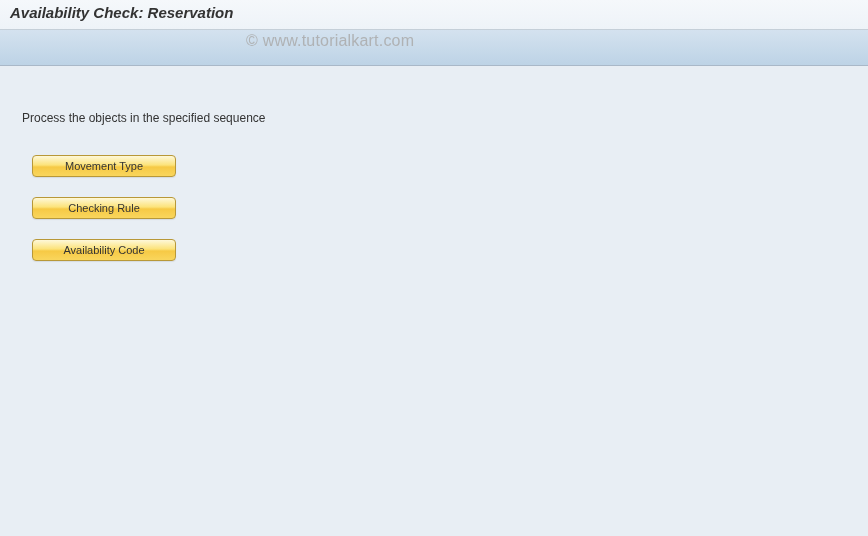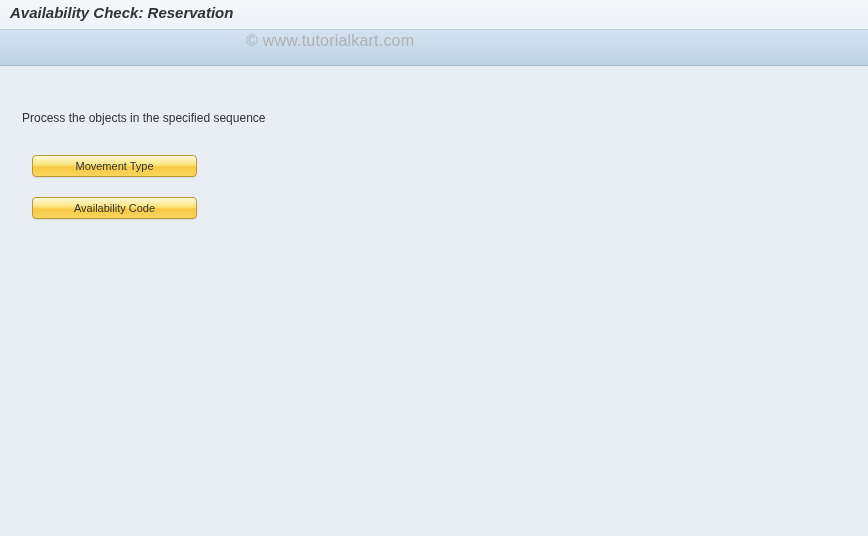--- a/index.html
+++ b/index.html
@@ -40,21 +40,21 @@
       color: #333;
       margin-bottom: 30px;
     }
     .button-stack {
       display: flex;
       flex-direction: column;
       gap: 20px;
       padding-left: 10px;
     }
     .sap-button {
-      width: 165px;
+      width: 144px;
       height: 22px;
       background: linear-gradient(to bottom, #fef8d9 0%, #fce37a 45%, #f6c945 55%, #f9d65d 100%);
       border: 1px solid #b89838;
       border-radius: 4px;
       font-size: 11px;
       color: #333;
       cursor: pointer;
       text-align: center;
       display: flex;
       align-items: center;
@@ -81,15 +81,16 @@
 
 <div class="toolbar-bar"></div>
 
 <div class="watermark">© www.tutorialkart.com</div>
 
 <div class="content-area">
   <div class="instruction-text">Process the objects in the specified sequence</div>
 
   <div class="button-stack">
     <button class="sap-button">Movement Type</button>
+    <button class="sap-button">Checking Rule</button>
     <button class="sap-button">Availability Code</button>
   </div>
 </div>
 
 </body></html>

